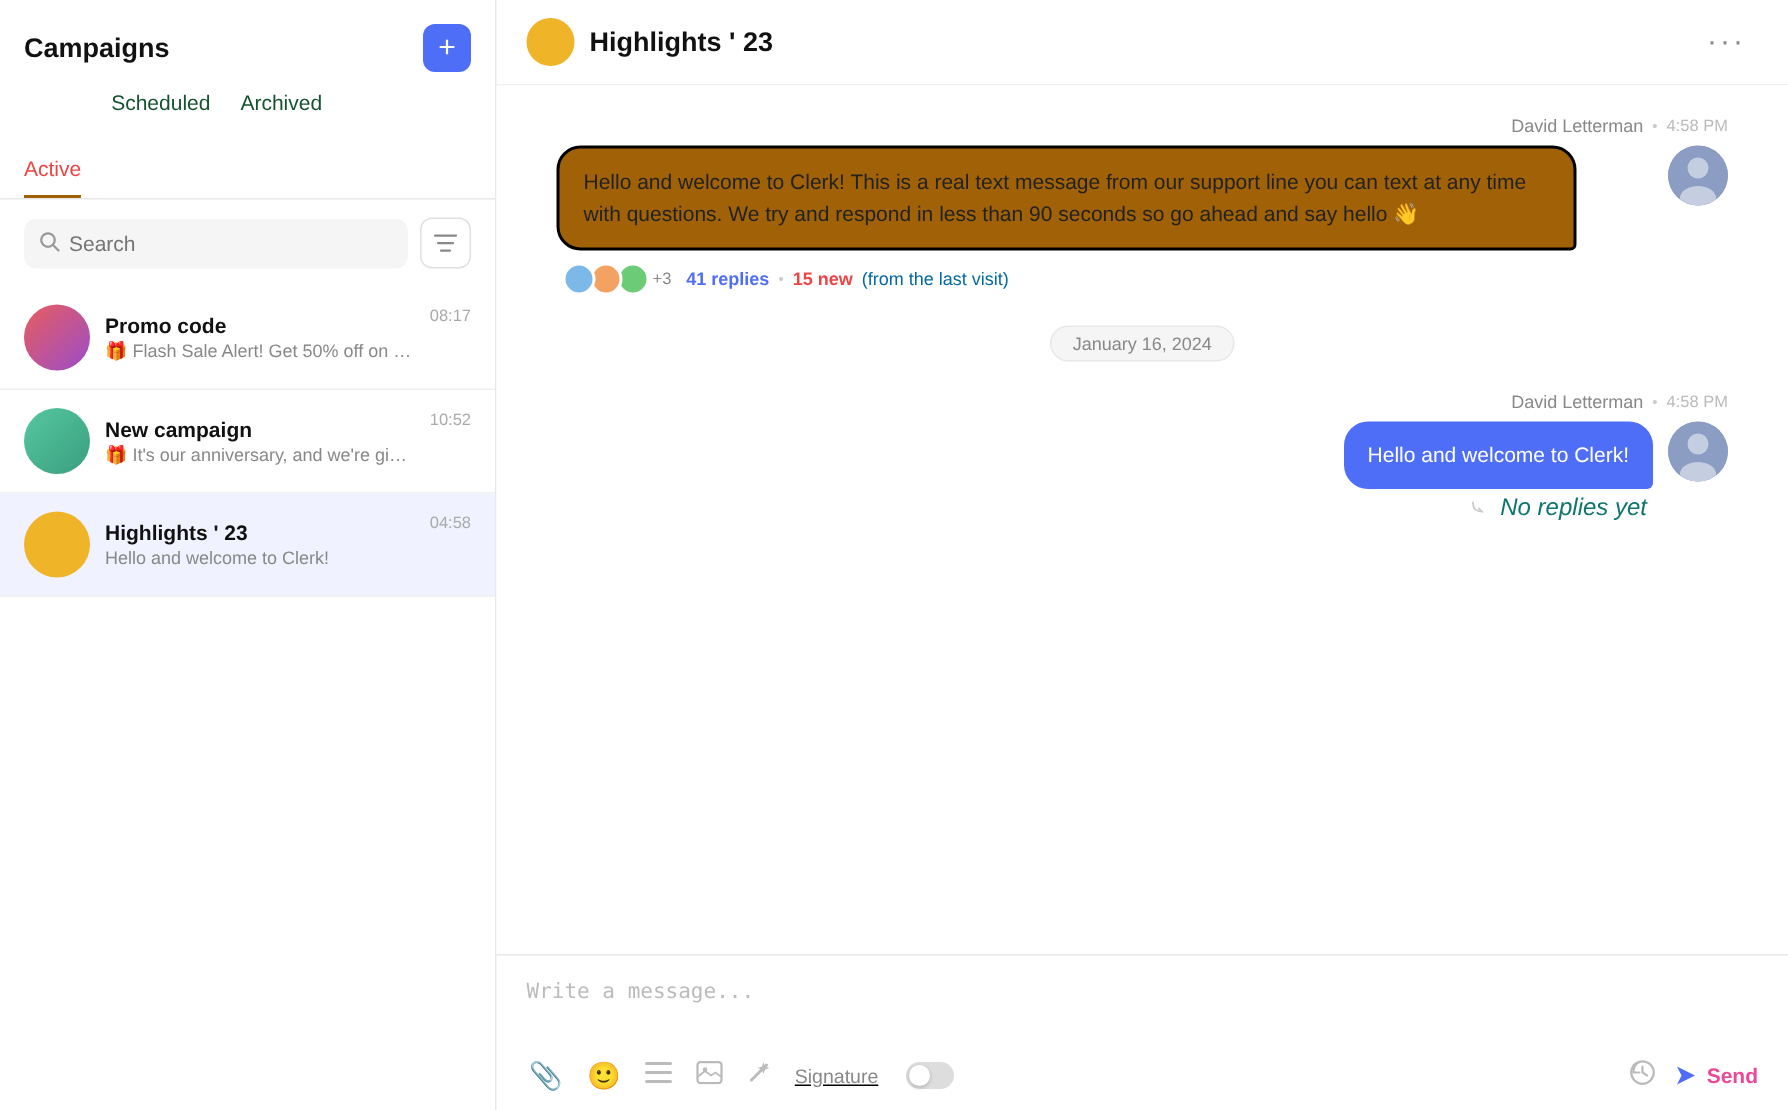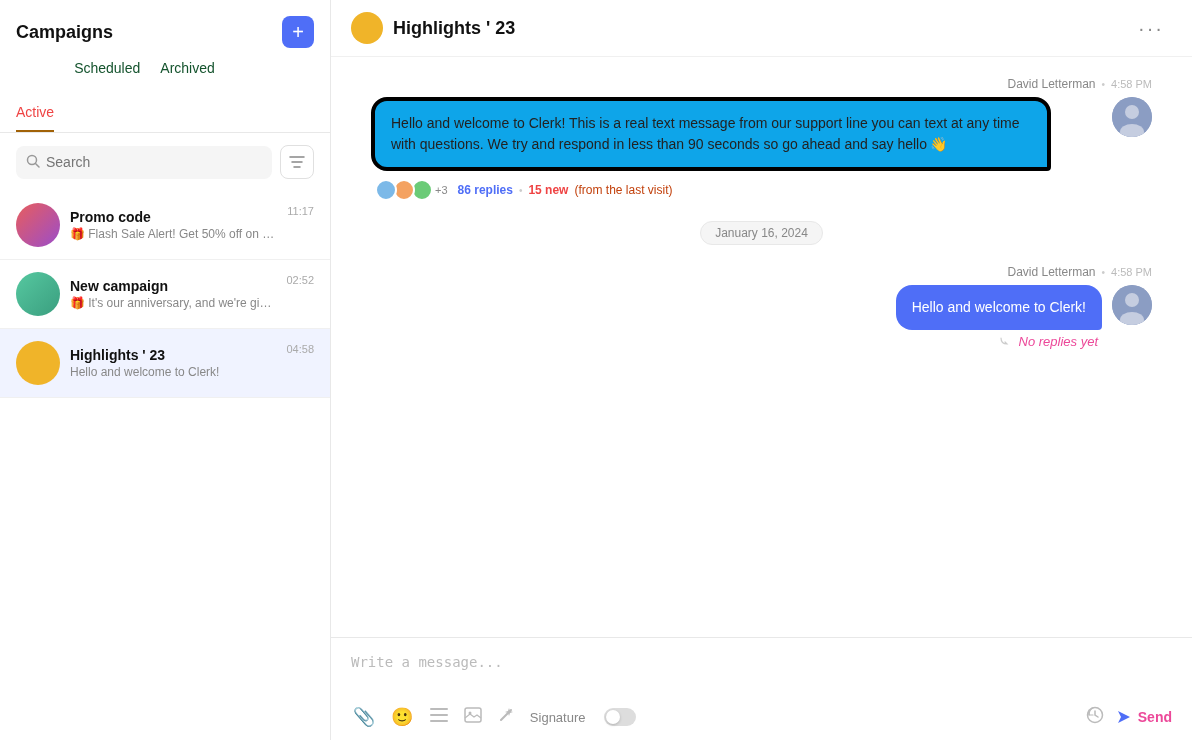--- a/index.html
+++ b/index.html
@@ -48,46 +48,46 @@
     .date-divider { display: flex; justify-content: center; margin: 20px 0; }
     .date-pill { background: #f5f5f5; border: 1px solid #e8e8e8; border-radius: 20px; padding: 4px 14px; font-size: 12px; color: #888; }
 
     .message-group { margin-bottom: 20px; }
     .message-meta { display: flex; align-items: center; justify-content: flex-end; gap: 6px; margin-bottom: 6px; }
     .message-sender { font-size: 12px; color: #888; font-weight: 500; }
     .message-time { font-size: 11px; color: #bbb; }
     .message-dot { font-size: 10px; color: #ccc; }
 
     .message-row { display: flex; align-items: flex-start; gap: 10px; justify-content: flex-end; }
-    .message-bubble { background: #0ea5e9; border-radius: 16px 16px 4px 16px; padding: 12px 16px; max-width: 680px; font-size: 14px; line-height: 1.5; color: #222; border: 4px solid #000000; }
+    .message-bubble { background: #a16207; border-radius: 16px 16px 4px 16px; padding: 12px 16px; max-width: 680px; font-size: 14px; line-height: 1.5; color: #222; border: 2px solid #000000; }
     .message-bubble.right { background: #4f6ef7; color: #fff; border-radius: 16px 16px 4px 16px; border: none; }
 
     .user-avatar-msg { width: 40px; height: 40px; border-radius: 50%; flex-shrink: 0; overflow: hidden; background: #ddd; display: flex; align-items: center; justify-content: center; font-size: 18px; }
 
     .replies-row { display: flex; align-items: center; gap: 6px; margin-top: 8px; padding-left: 4px; }
     .reply-avatar { width: 22px; height: 22px; border-radius: 50%; border: 2px solid #fff; margin-left: -4px; background: #ccc; overflow: hidden; }
     .reply-avatar:first-child { margin-left: 0; }
     .reply-count-blue { color: #4f6ef7; font-size: 12px; font-weight: 600; }
     .reply-new { color: #ef4444; font-size: 12px; font-weight: 600; }
-    .reply-note { color: #c2410c; font-size: 12px; }
+    .reply-note { color: #0369a1; font-size: 12px; }
     .reply-dot { color: #ccc; font-size: 10px; }
 
-    .no-replies { color: #ec4899; font-size: 13px; margin-top: 4px; margin-left: 20px; font-style: italic; }
+    .no-replies { color: #0f766e; font-size: 16px; margin-top: 4px; margin-left: 20px; font-style: italic; }
 
     .right-message-group { display: flex; flex-direction: column; align-items: flex-end; margin-bottom: 20px; }
     .right-row { display: flex; align-items: flex-start; gap: 10px; }
 
     
     .compose-area { border-top: 1px solid #e8e8e8; padding: 14px 20px 10px; }
     .compose-input { width: 100%; border: none; outline: none; font-size: 14px; color: #333; background: transparent; resize: none; height: 40px; line-height: 1.5; }
     .compose-input::placeholder { color: #bbb; }
     .compose-toolbar { display: flex; align-items: center; gap: 12px; margin-top: 8px; }
     .toolbar-icon { color: #bbb; font-size: 18px; cursor: pointer; background: none; border: none; padding: 2px; }
     .toolbar-sep { flex: 1; }
-    .signature-wrap { display: flex; align-items: center; gap: 18px; }
+    .signature-wrap { display: flex; align-items: center; gap: 18px; text-decoration: underline; }
     .signature-label { font-size: 13px; color: #888; }
     .toggle { width: 32px; height: 18px; background: #ddd; border-radius: 9px; position: relative; cursor: pointer; }
     .toggle-circle { width: 14px; height: 14px; background: #fff; border-radius: 50%; position: absolute; top: 2px; left: 2px; transition: left 0.2s; box-shadow: 0 1px 3px rgba(0,0,0,0.2); }
     .history-btn { background: none; border: none; cursor: pointer; color: #bbb; font-size: 16px; }
     .send-btn { display: flex; align-items: center; gap: 6px; background: none; border: none; cursor: pointer; color: #ec4899; font-size: 14px; font-weight: 600; padding: 0; }
   </style>
 </head>
 <body>
 
 <div class="sidebar">
@@ -122,30 +122,30 @@
   </div>
 
   <div class="campaign-list">
 
     <div class="campaign-item">
       <div class="campaign-avatar avatar-promo"></div>
       <div class="campaign-info">
         <div class="campaign-name">Promo code</div>
         <div class="campaign-preview">🎁 Flash Sale Alert! Get 50% off on all items for the next 2 hours only!...</div>
       </div>
-      <div class="campaign-time">11:17</div>
+      <div class="campaign-time">08:17</div>
     </div>
 
     <div class="campaign-item">
       <div class="campaign-avatar avatar-new"></div>
       <div class="campaign-info">
         <div class="campaign-name">New campaign</div>
         <div class="campaign-preview">🎁 It's our anniversary, and we're giving away a FREE gift with every...</div>
       </div>
-      <div class="campaign-time">02:52</div>
+      <div class="campaign-time">10:52</div>
     </div>
 
     <div class="campaign-item selected">
       <div class="campaign-avatar avatar-highlights"></div>
       <div class="campaign-info">
         <div class="campaign-name">Highlights ' 23</div>
         <div class="campaign-preview">Hello and welcome to Clerk!</div>
       </div>
       <div class="campaign-time">04:58</div>
     </div>
@@ -174,21 +174,21 @@
         <div style="flex:1; display:flex; flex-direction:column;">
           <div class="message-bubble">Hello and welcome to Clerk! This is a real text message from our support line you can text at any time with questions. We try and respond in less than 90 seconds so go ahead and say hello 👋</div>
 
           <div class="replies-row">
             <div style="display:flex; align-items:center; gap:0; margin-right:4px;">
               <div class="reply-avatar" style="background:#7cb9e8; z-index:3;"></div>
               <div class="reply-avatar" style="background:#f4a261; z-index:2;"></div>
               <div class="reply-avatar" style="background:#6bcb77; z-index:1;"></div>
               <span style="font-size:11px; color:#888; margin-left:2px;">+3</span>
             </div>
-            <span class="reply-count-blue">86 replies</span>
+            <span class="reply-count-blue">41 replies</span>
             <span class="reply-dot">•</span>
             <span class="reply-new">15 new</span>
             <span class="reply-note">(from the last visit)</span>
           </div>
         </div>
         <div class="user-avatar-msg" style="background:#8b9dc3;">
           <svg width="40" height="40" viewBox="0 0 40 40">
             <circle cx="20" cy="20" r="20" fill="#8b9dc3"></circle>
             <circle cx="20" cy="15" r="7" fill="#c5cde0"></circle>
             <ellipse cx="20" cy="35" rx="12" ry="8" fill="#c5cde0"></ellipse>

